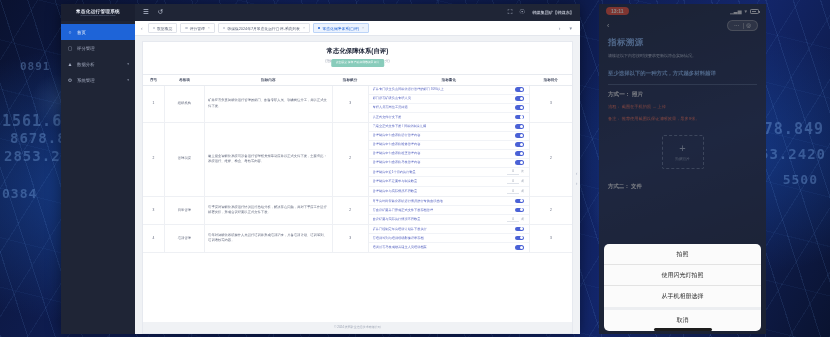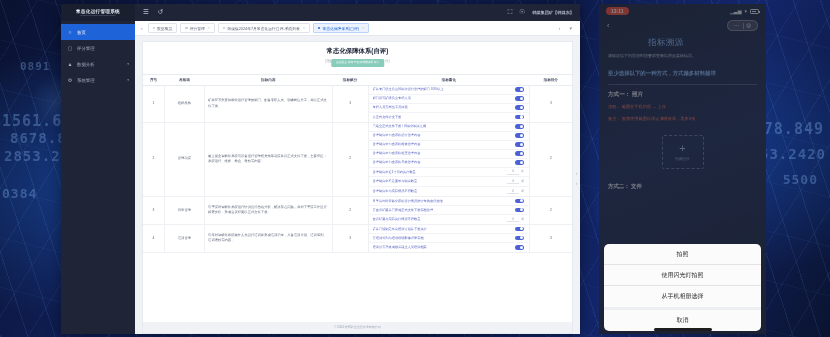--- a/index.html
+++ b/index.html
@@ -191,21 +191,21 @@
   .ph-back { color: #dbe3f4; font-size: 7px; cursor: pointer; }
   .ph-caps {
     display: flex; align-items: center; gap: 1px;
     background: rgba(255,255,255,.16); border: .6px solid rgba(255,255,255,.3);
     border-radius: 8px; padding: 1.5px 4px;
   }
   .ph-caps span { color: #e7edfa; font-size: 5.5px; line-height: 1; padding: 0 2px; }
   .ph-caps .divider { width: .6px; height: 6px; background: rgba(255,255,255,.35); padding: 0; }
 
   .ph-body { padding: 4px 9px 0; }
-  .ph-h1 { color: #7fb4ff; font-size: 8.5px; font-weight: 400; letter-spacing: .4px; margin-left: 40px; }
+  .ph-h1 { color: #7fb4ff; font-size: 8.5px; font-weight: 700; letter-spacing: .4px; }
   .ph-note { color: #b7c6e4; font-size: 4px; margin-top: 4px; line-height: 1.6; }
   .ph-h2 { color: #7fb4ff; font-size: 5.4px; font-weight: 700; margin-top: 10px; line-height: 1.5; }
   .ph-hr { height: .6px; background: rgba(160,190,240,.3); margin: 6px 0 7px; }
   .ph-h3 { color: #e9eefb; font-size: 5.6px; font-weight: 700; }
   .ph-red { color: #ef6a5e; font-size: 4.2px; margin-top: 5px; line-height: 1.6; }
 
   .ph-upload {
     margin: 12px auto 0; width: 42px; height: 34px;
     border: .8px dashed rgba(170,195,235,.45); border-radius: 2px;
     display: flex; flex-direction: column; align-items: center; justify-content: center; gap: 3px;

